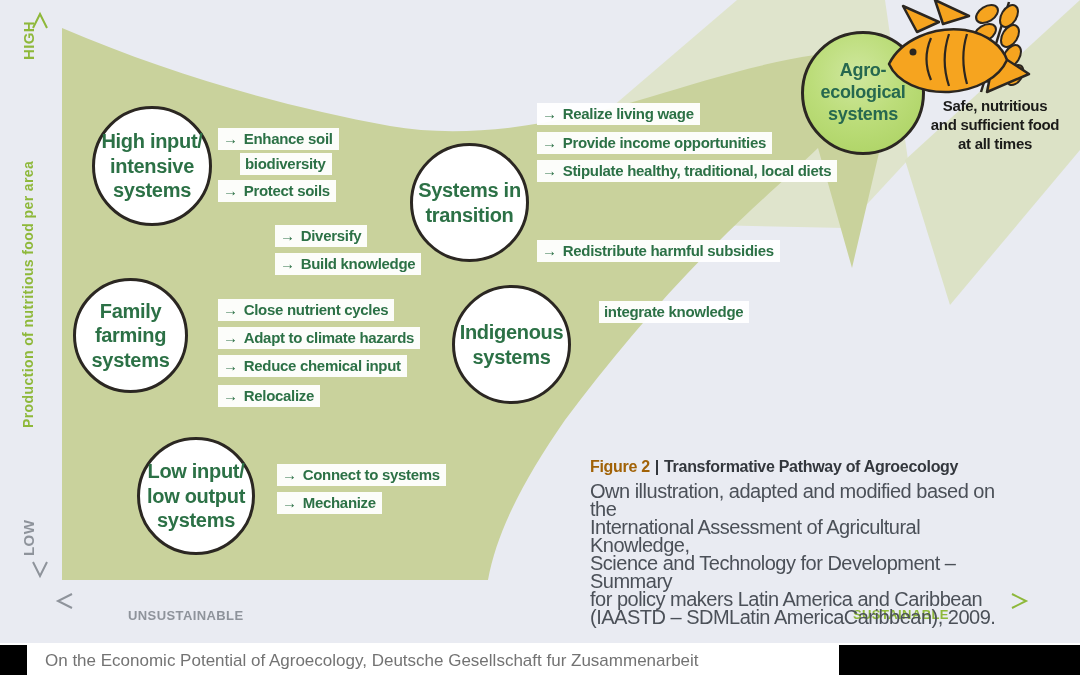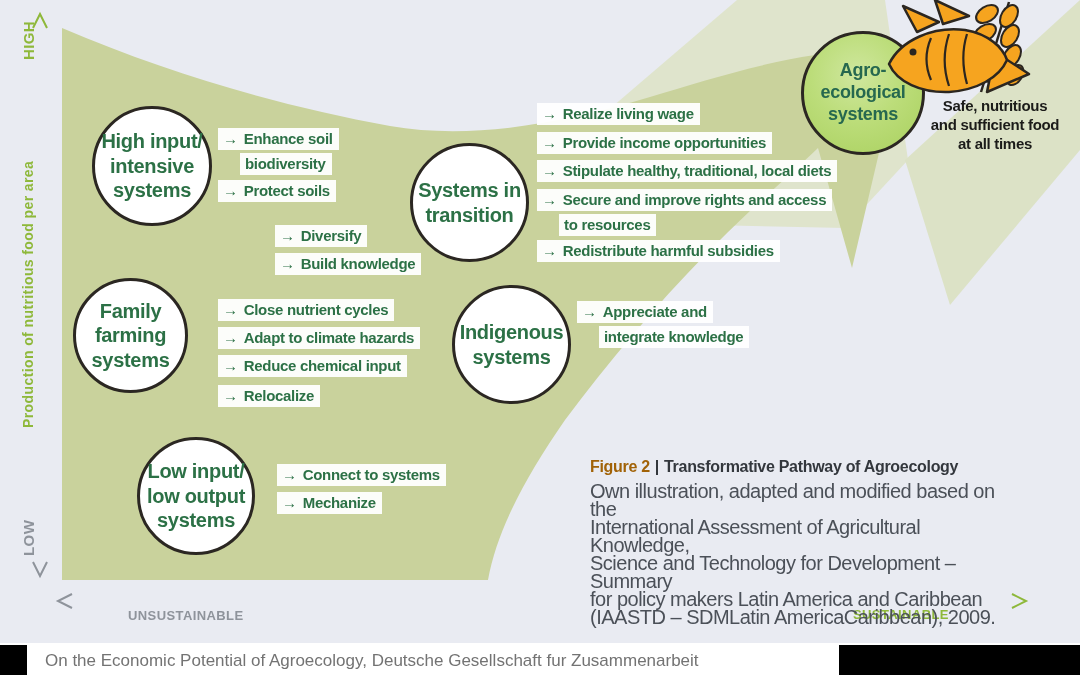--- a/index.html
+++ b/index.html
@@ -160,43 +160,38 @@
 
   <div class="action" style="left:537px; top:103px;">
     <span class="line"><span class="box"><span class="arr">→</span><span>Realize living wage</span></span></span>
   </div>
   <div class="action" style="left:537px; top:132px;">
     <span class="line"><span class="box"><span class="arr">→</span><span>Provide income opportunities</span></span></span>
   </div>
   <div class="action" style="left:537px; top:160px;">
     <span class="line"><span class="box"><span class="arr">→</span><span>Stipulate healthy, traditional, local diets</span></span></span>
   </div>
-  <div class="action" style="left:537px; top:189px;">
-    <span class="line"><span class="box"><span class="arr">→</span><span>Secure and improve rights and access</span></span></span>
-    <span class="line cont"><span class="box">to resources</span></span>
-  </div>
   <div class="action" style="left:537px; top:240px;">
     <span class="line"><span class="box"><span class="arr">→</span><span>Redistribute harmful subsidies</span></span></span>
   </div>
 
   <div class="action" style="left:218px; top:299px;">
     <span class="line"><span class="box"><span class="arr">→</span><span>Close nutrient cycles</span></span></span>
   </div>
   <div class="action" style="left:218px; top:327px;">
     <span class="line"><span class="box"><span class="arr">→</span><span>Adapt to climate hazards</span></span></span>
   </div>
   <div class="action" style="left:218px; top:355px;">
     <span class="line"><span class="box"><span class="arr">→</span><span>Reduce chemical input</span></span></span>
   </div>
   <div class="action" style="left:218px; top:385px;">
     <span class="line"><span class="box"><span class="arr">→</span><span>Relocalize</span></span></span>
   </div>
 
   <div class="action" style="left:577px; top:301px;">
-    <span class="line"><span class="box"><span class="arr">→</span><span>Appreciate and</span></span></span>
     <span class="line cont"><span class="box">integrate knowledge</span></span>
   </div>
 
   <div class="action" style="left:277px; top:464px;">
     <span class="line"><span class="box"><span class="arr">→</span><span>Connect to systems</span></span></span>
   </div>
   <div class="action" style="left:277px; top:492px;">
     <span class="line"><span class="box"><span class="arr">→</span><span>Mechanize</span></span></span>
   </div>
 

